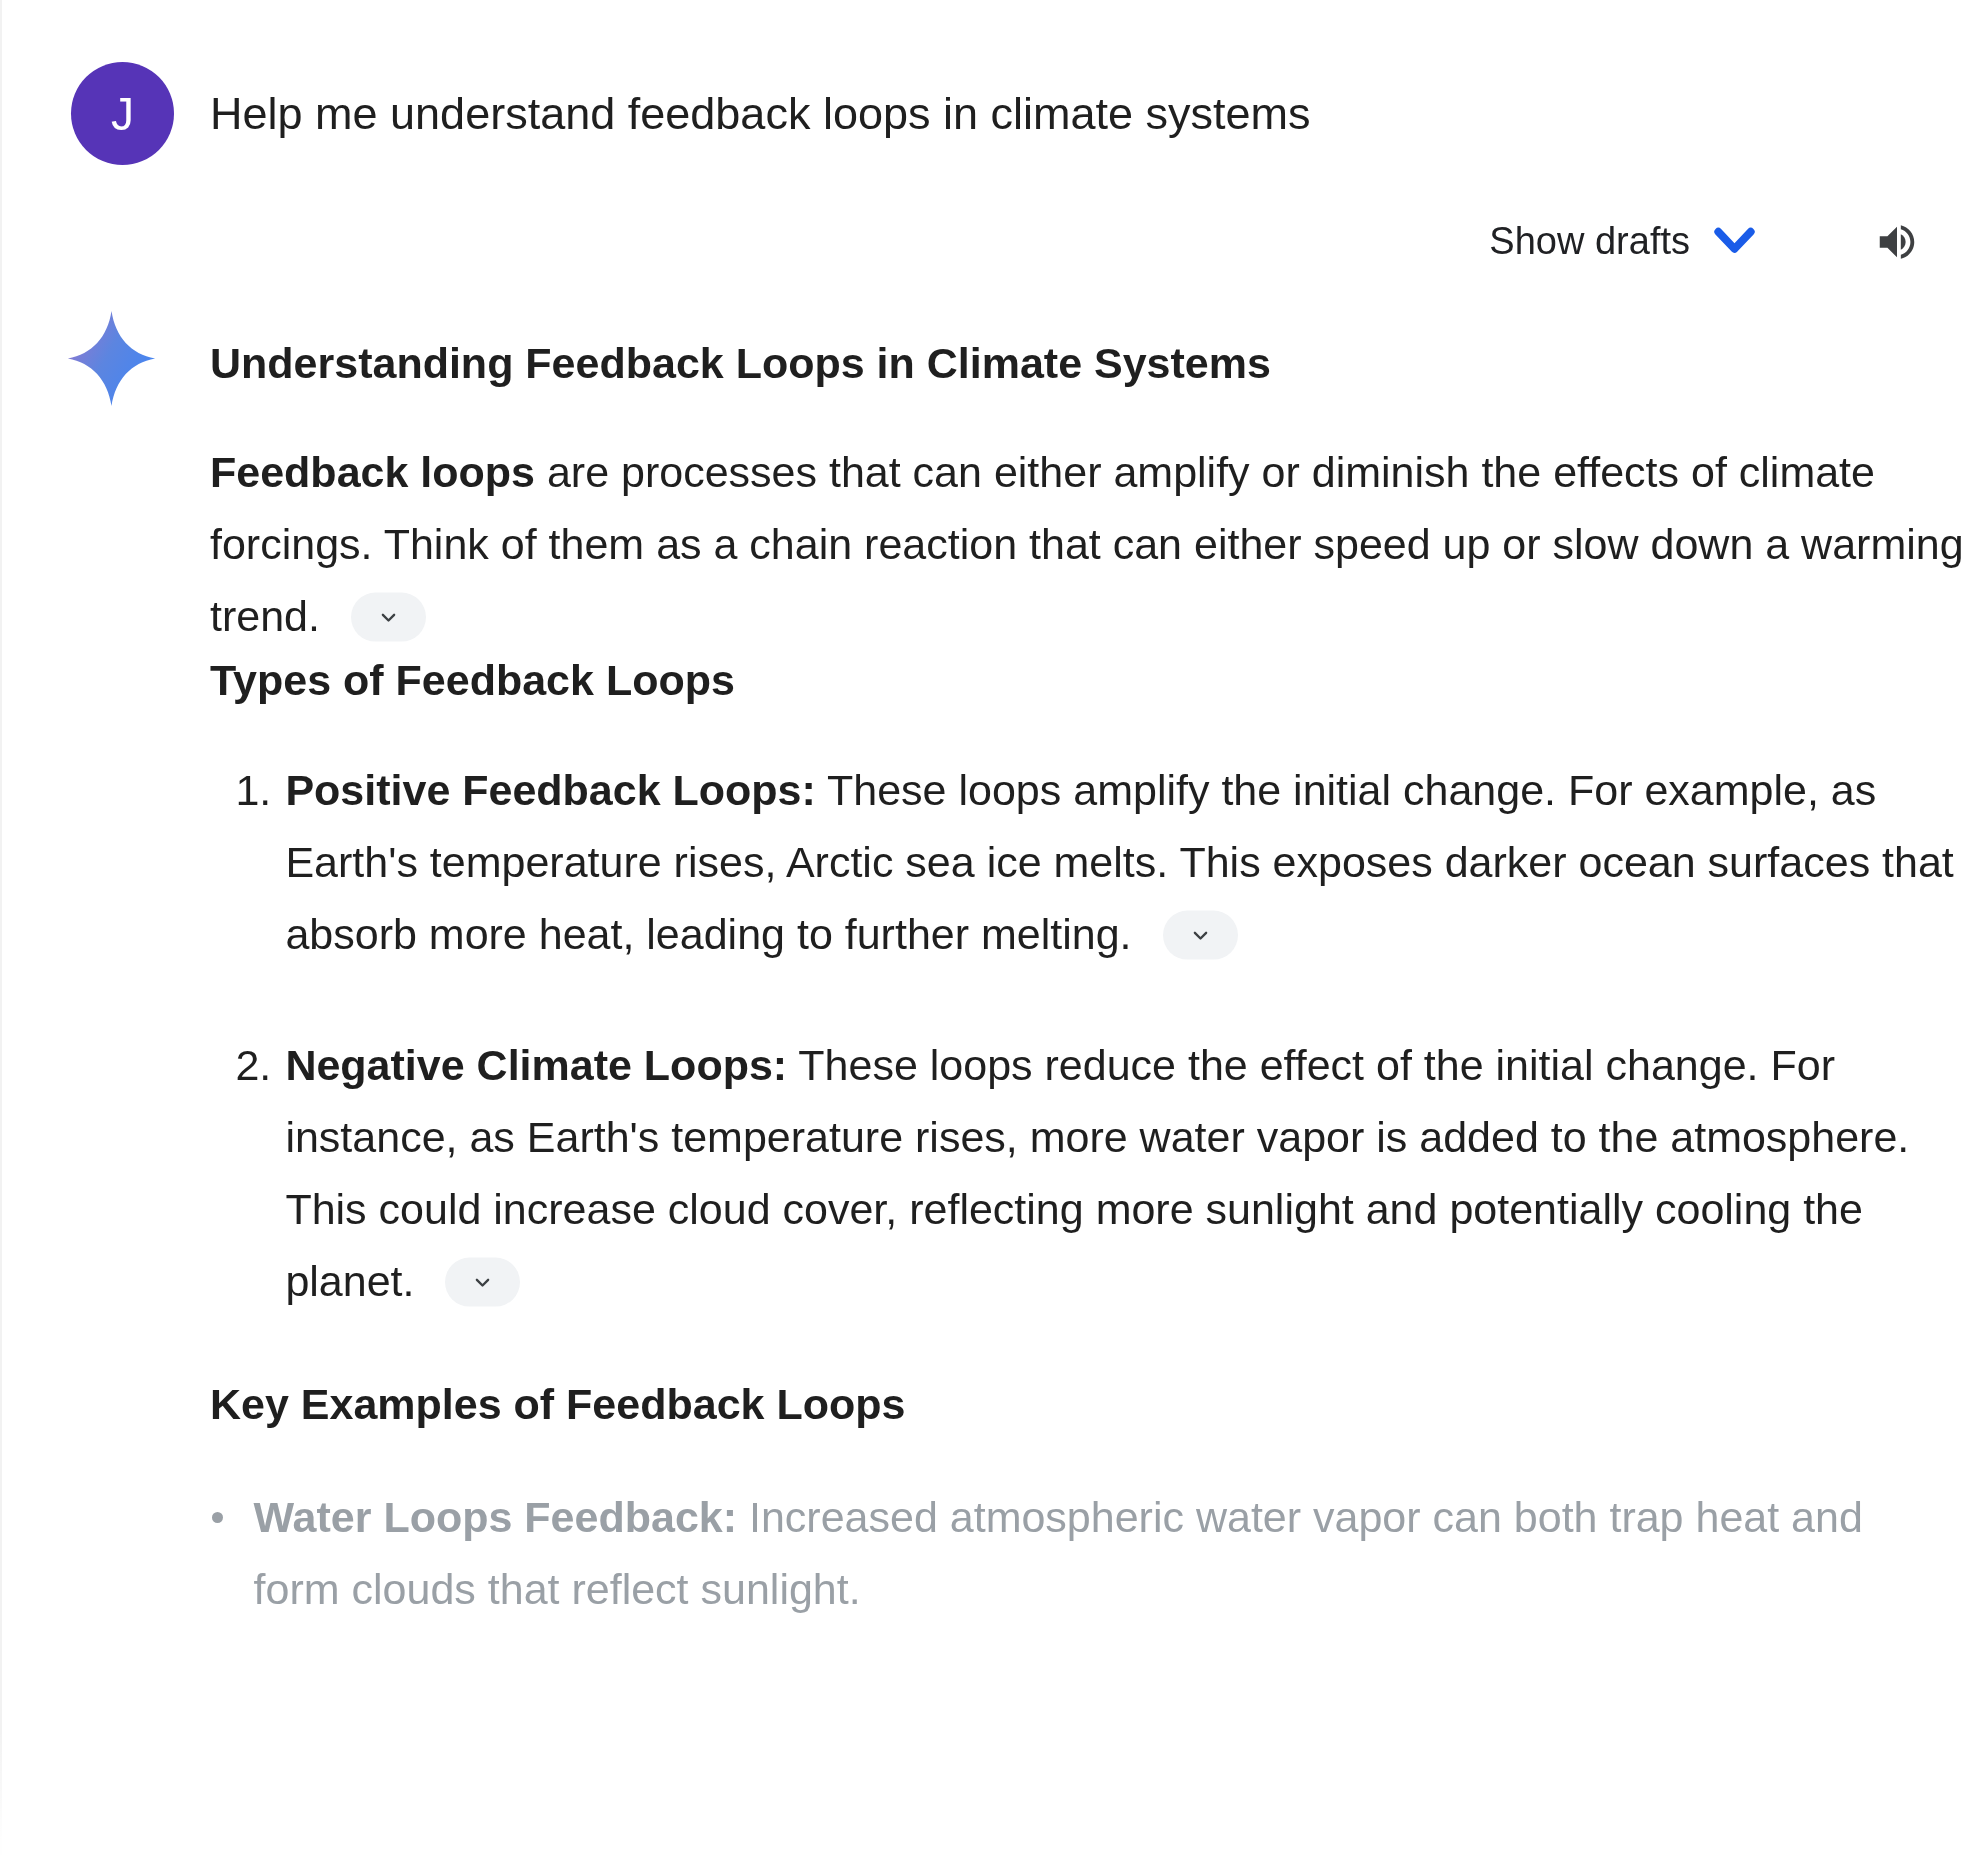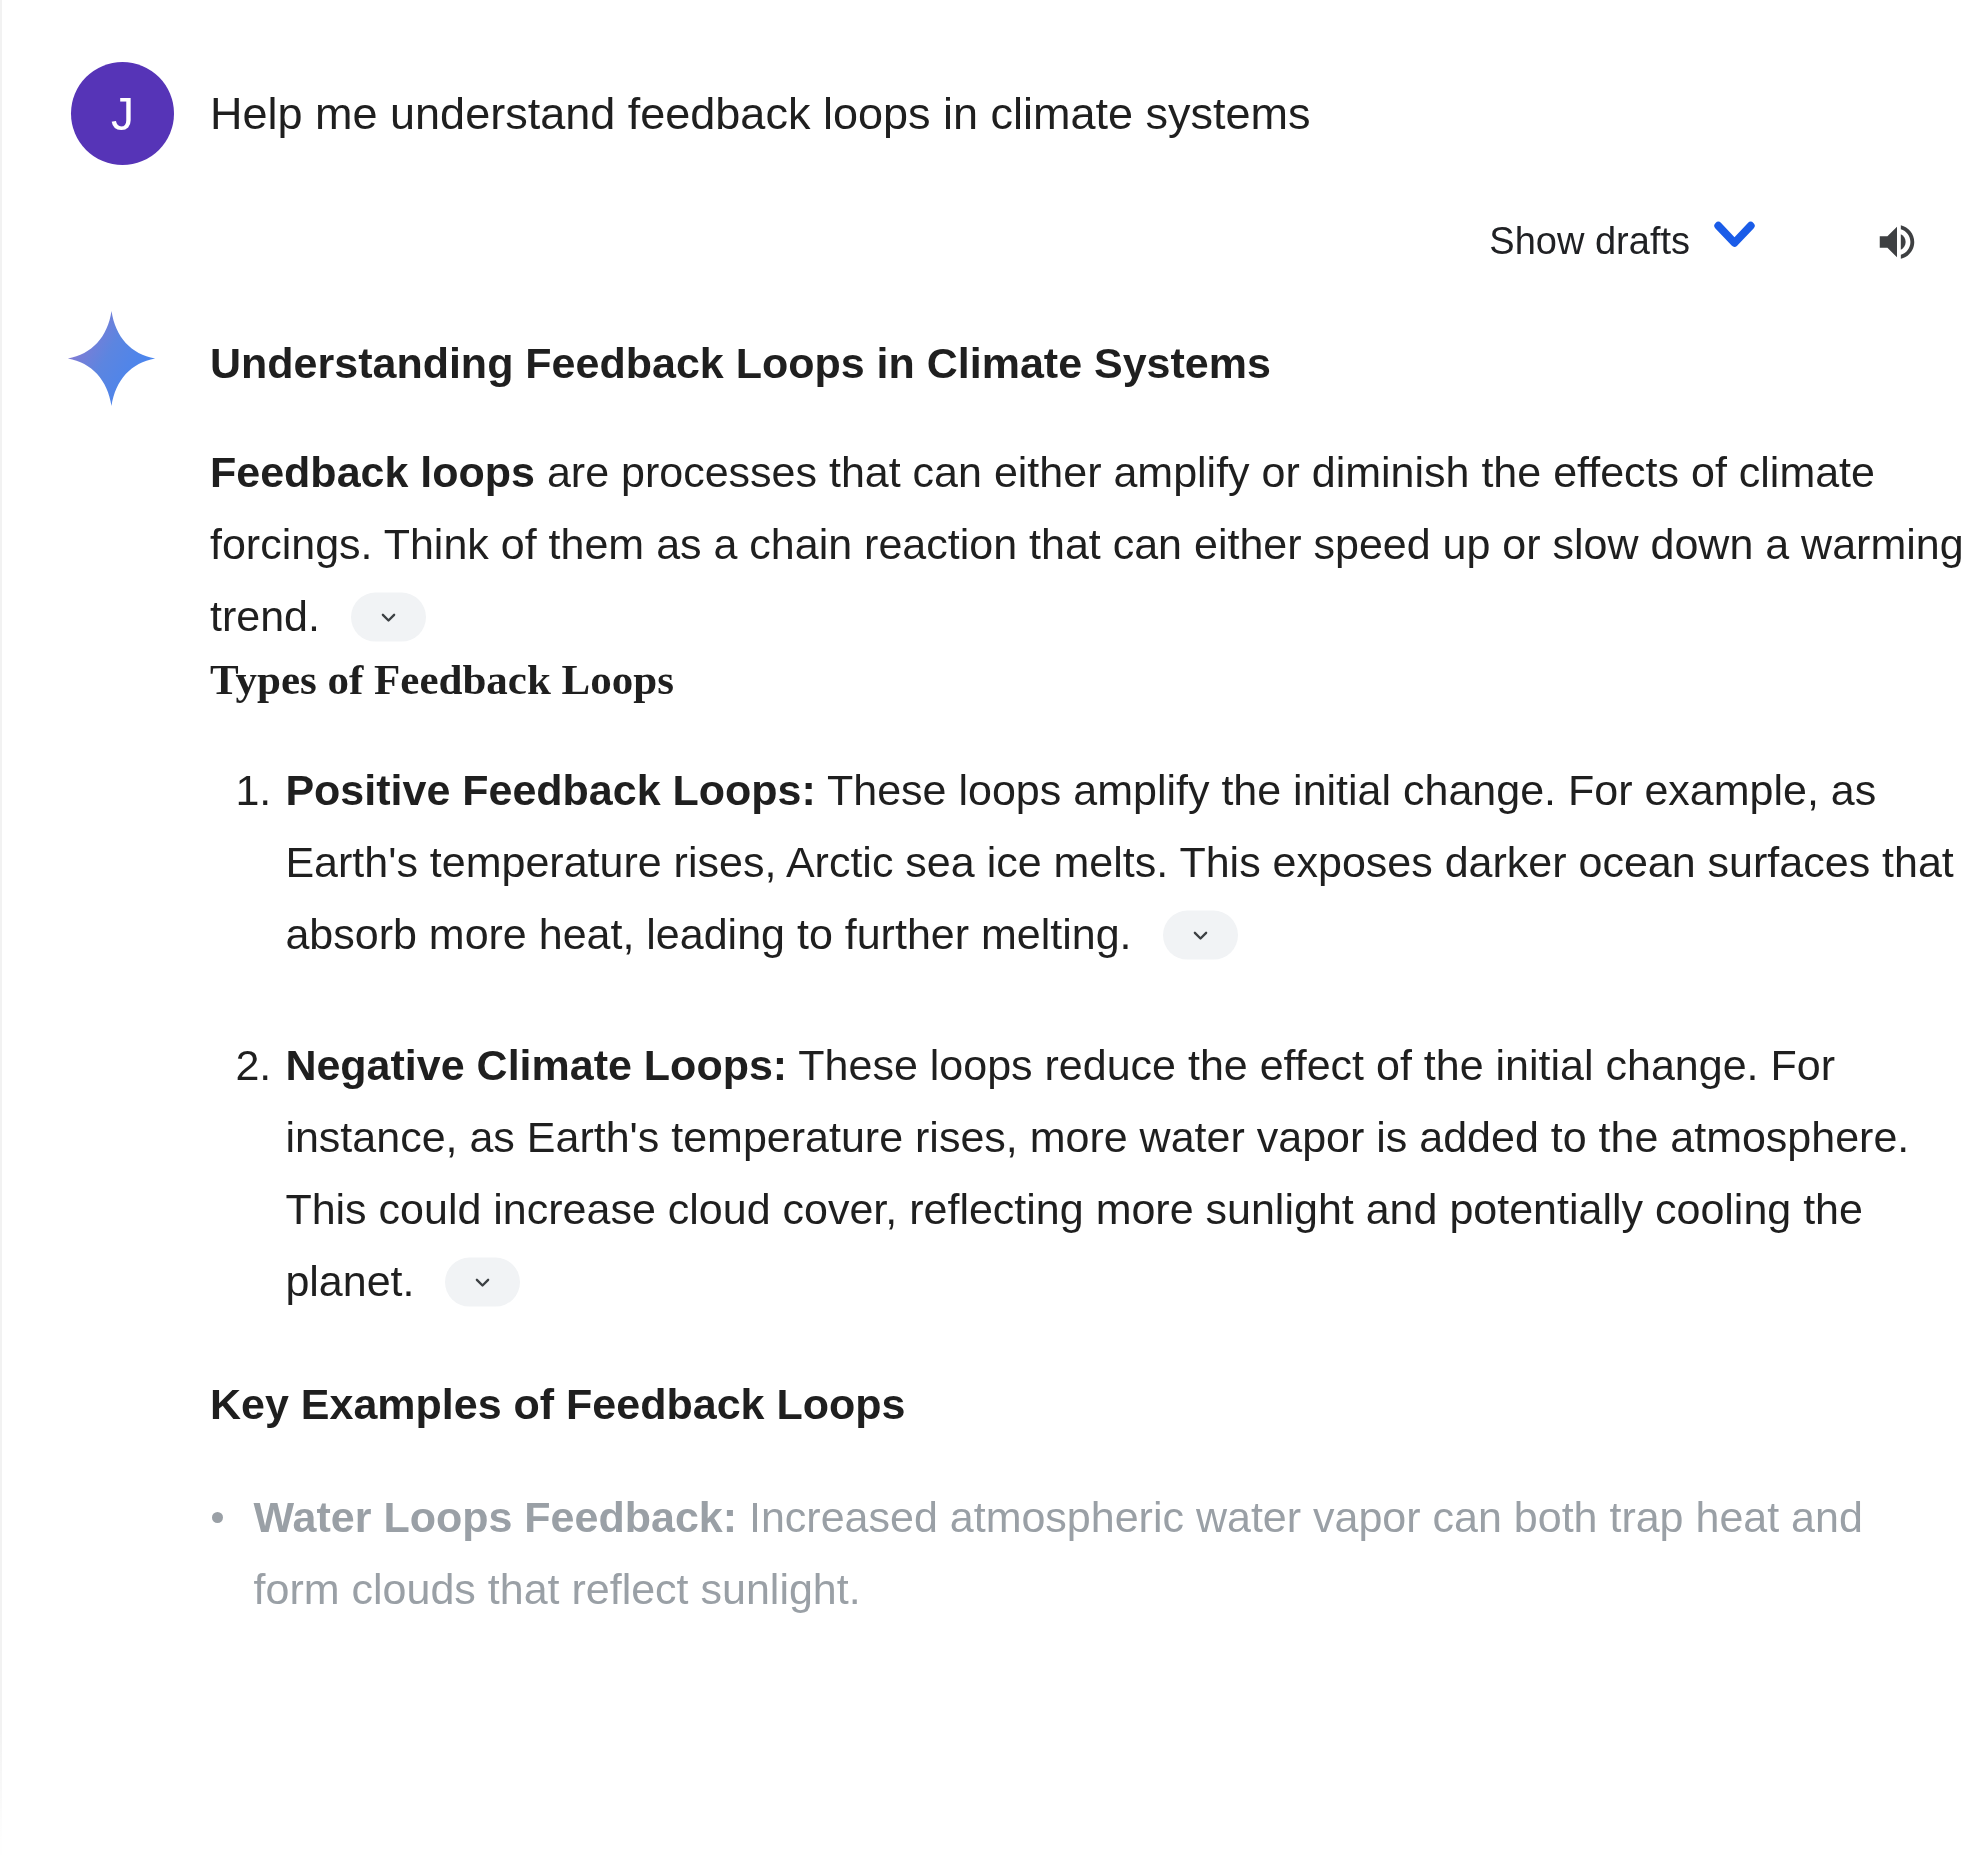--- a/index.html
+++ b/index.html
@@ -21,41 +21,41 @@
     display: flex; align-items: center; justify-content: center; flex: 0 0 auto;
   }
   .user-msg { font-size: 45px; color: #1f1f1f; }
 
   
   .drafts-row {
     margin-top: 48px; padding-right: 65px; height: 57px;
     display: flex; align-items: center; justify-content: flex-end;
   }
   .show-drafts {
-    display: flex; align-items: flex-start; gap: 24px;
+    display: flex; align-items: center; gap: 24px;
     background: none; border: none; padding: 0; cursor: pointer;
     font-family: "Liberation Sans", sans-serif; font-size: 38px; color: #202124;
   }
   .drafts-chevron { width: 41px; height: 32px; }
   .speaker-btn { background: none; border: none; padding: 0; margin-left: 119px; cursor: pointer; line-height: 0; }
   .speaker-btn svg { width: 46px; height: 46px; }
 
   
   .resp-header { display: flex; align-items: flex-start; margin-top: 40px; margin-left: 67px; height: 97px; }
   .sparkle { width: 89px; height: 97px; flex: 0 0 auto; }
   .resp-title { margin-left: 54px; font-size: 43px; font-weight: 700; color: #1f1f1f; }
 
   
   .resp-body { margin-left: 210px; }
   .para, .content { font-size: 43px; line-height: 72px; color: #1f1f1f; margin: 0; }
   .para b, .content b { font-weight: 700; }
   .para { margin-top: 29px; max-width: 1771px; }
 
   h2.sec { font-size: 43px; font-weight: 700; margin: 0; line-height: 56px; }
-  .sec-types { margin-top: 65px; font-family: Liberation Serif, serif; }
+  .sec-types { margin-top: 65px; }
   .sec-examples { margin-top: 51px; }
 
   .olist { margin-top: 46px; }
   .oitem { display: flex; margin-bottom: 59px; }
   .oitem .num { flex: 0 0 auto; width: 50px; margin-left: 25.4px; font-size: 43px; line-height: 72px; }
   .oitem .content { max-width: 1691px; }
 
   .ulist { margin-top: 49px; }
   .uitem { display: flex; margin-bottom: 49px; }
   .dot-col { flex: 0 0 auto; width: 42px; margin-left: 1.6px; }

